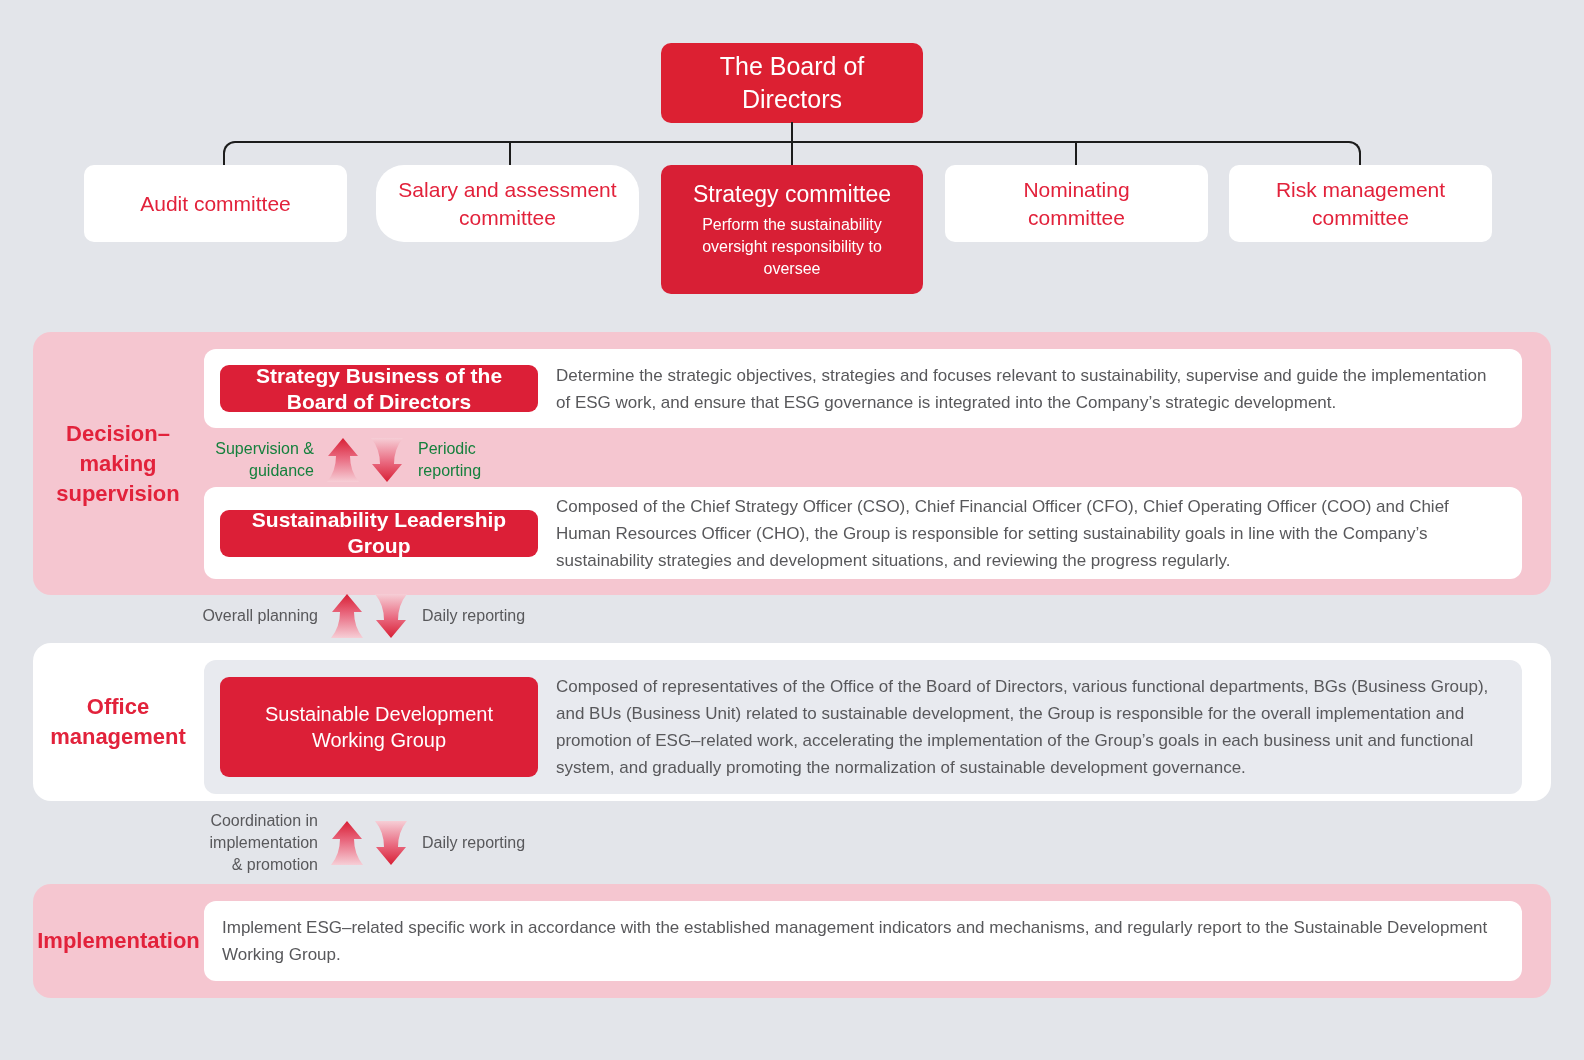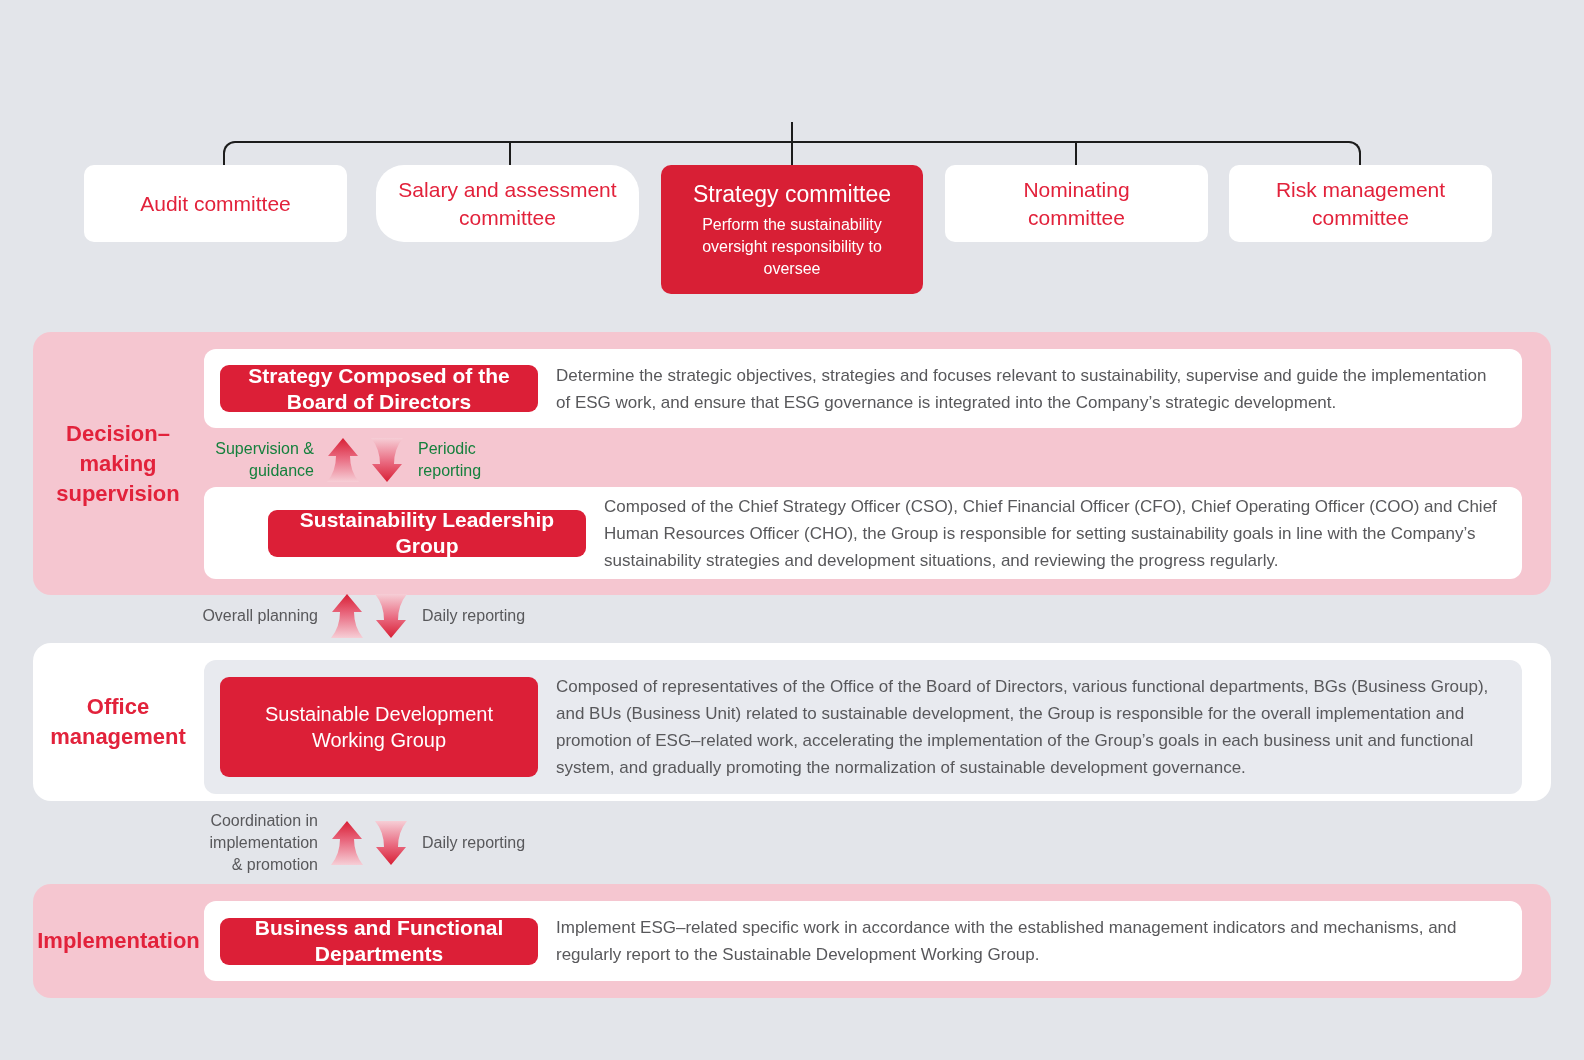--- a/index.html
+++ b/index.html
@@ -84,20 +84,24 @@
   .arrow-label.right { text-align: left; }
   .arrow-label.red  { color: #15803d; }
   .arrow-label.gray { color: #58585b; }
   .arrow-ico { width: 34px; height: 46px; display: block; }
 </style>
 </head>
 <body>
 
 <div id="root">
 
+  <div class="board-box">
+    <span style="white-space: pre-line;">The Board of
+Directors</span>
+  </div>
 
   <div class="v-line" style="left:791px; top:122px; height:22px;"></div>
   <div class="h-rail"></div>
   <div class="v-line" style="left:791px; top:141px; height:26px;"></div>
   <div class="v-line" style="left:509px; top:141px; height:26px;"></div>
   <div class="v-line" style="left:1075px; top:141px; height:26px;"></div>
 
   <div class="committee c0">
     <span>Audit committee</span>
   </div>
@@ -119,21 +123,21 @@
     <span style="white-space: pre-line;">Risk management
 committee</span>
   </div>
 
   <div class="band pink" style="top:332px; height:263px;"></div>
   <div class="band-label" style="top: 419px; white-space: pre-line;">Decision–
 making
 supervision</div>
 
   <div class="row-card white" style="left:204px; top:349px; width:1318px; height:79px;">
-    <div class="pill" style="width: 318px; height: 47px; margin-left: 16px; white-space: pre-line;">Strategy Composed of the
+    <div class="pill" style="width: 318px; height: 47px; margin-left: 16px; white-space: pre-line;">Strategy Business of the
 Board of Directors</div>
     <div class="desc">Determine the strategic objectives, strategies and focuses relevant to sustainability, supervise and guide the implementation of ESG work, and ensure that ESG governance is integrated into the Company’s strategic development.</div>
   </div>
 
   <div class="arrow-row" style="left:204px; top:437px; width:420px; height:46px;">
     <div class="arrow-label red" style="width: 110px; white-space: pre-line;">Supervision &amp;
 guidance</div>
     <svg class="arrow-ico" viewBox="0 0 34 46" style="margin-left:12px;">
       <defs>
           <linearGradient id="gUp1" x1="0" y1="1" x2="0" y2="0">
@@ -151,21 +155,21 @@
             <stop offset="0.55" stop-color="#e9697f"></stop>
             <stop offset="1" stop-color="#d81f35"></stop>
       </linearGradient>
         </defs>
       <path d="M17 45 L32 27 L24 27 Q24 12 33 1 L1 1 Q10 12 10 27 L2 27 Z" fill="url(#gDn1)"></path>
     </svg>
     <div class="arrow-label red right" style="margin-left: 14px; width: 120px; white-space: pre-line;">Periodic
 reporting</div>
   </div>
 
-  <div class="row-card white" style="left:204px; top:487px; width:1318px; height:92px;padding-left:48px;">
+  <div class="row-card white" style="left:204px; top:487px; width:1318px; height:92px;">
     <div class="pill" style="width: 318px; height: 47px; margin-left: 16px; white-space: pre-line;">Sustainability Leadership
 Group</div>
     <div class="desc">Composed of the Chief Strategy Officer (CSO), Chief Financial Officer (CFO), Chief Operating Officer (COO) and Chief Human Resources Officer (CHO), the Group is responsible for setting sustainability goals in line with the Company’s sustainability strategies and development situations, and reviewing the progress regularly.</div>
   </div>
 
   <div class="arrow-row" style="left:188px; top:593px; width:430px; height:46px;">
     <div class="arrow-label gray" style="width:130px;">Overall planning</div>
     <svg class="arrow-ico" viewBox="0 0 34 46" style="margin-left:12px;">
       <defs>
           <linearGradient id="gUp2" x1="0" y1="1" x2="0" y2="0">
@@ -223,18 +227,16 @@
         </defs>
       <path d="M17 45 L32 27 L24 27 Q24 12 33 1 L1 1 Q10 12 10 27 L2 27 Z" fill="url(#gDn3)"></path>
     </svg>
     <div class="arrow-label gray right" style="margin-left:14px; width:140px;">Daily reporting</div>
   </div>
 
   <div class="band pink" style="top:884px; height:114px;"></div>
   <div class="band-label" style="top:926px; width:185px; left:26px;">Implementation</div>
 
   <div class="row-card white" style="left:204px; top:901px; width:1318px; height:80px;">
-    <div class="pill" style="width: 318px; height: 47px; margin-left: 16px; white-space: pre-line;">Business and Functional
-Departments</div>
     <div class="desc">Implement ESG–related specific work in accordance with the established management indicators and mechanisms, and regularly report to the Sustainable Development Working Group.</div>
   </div>
 
 </div>
 
 </body></html>

